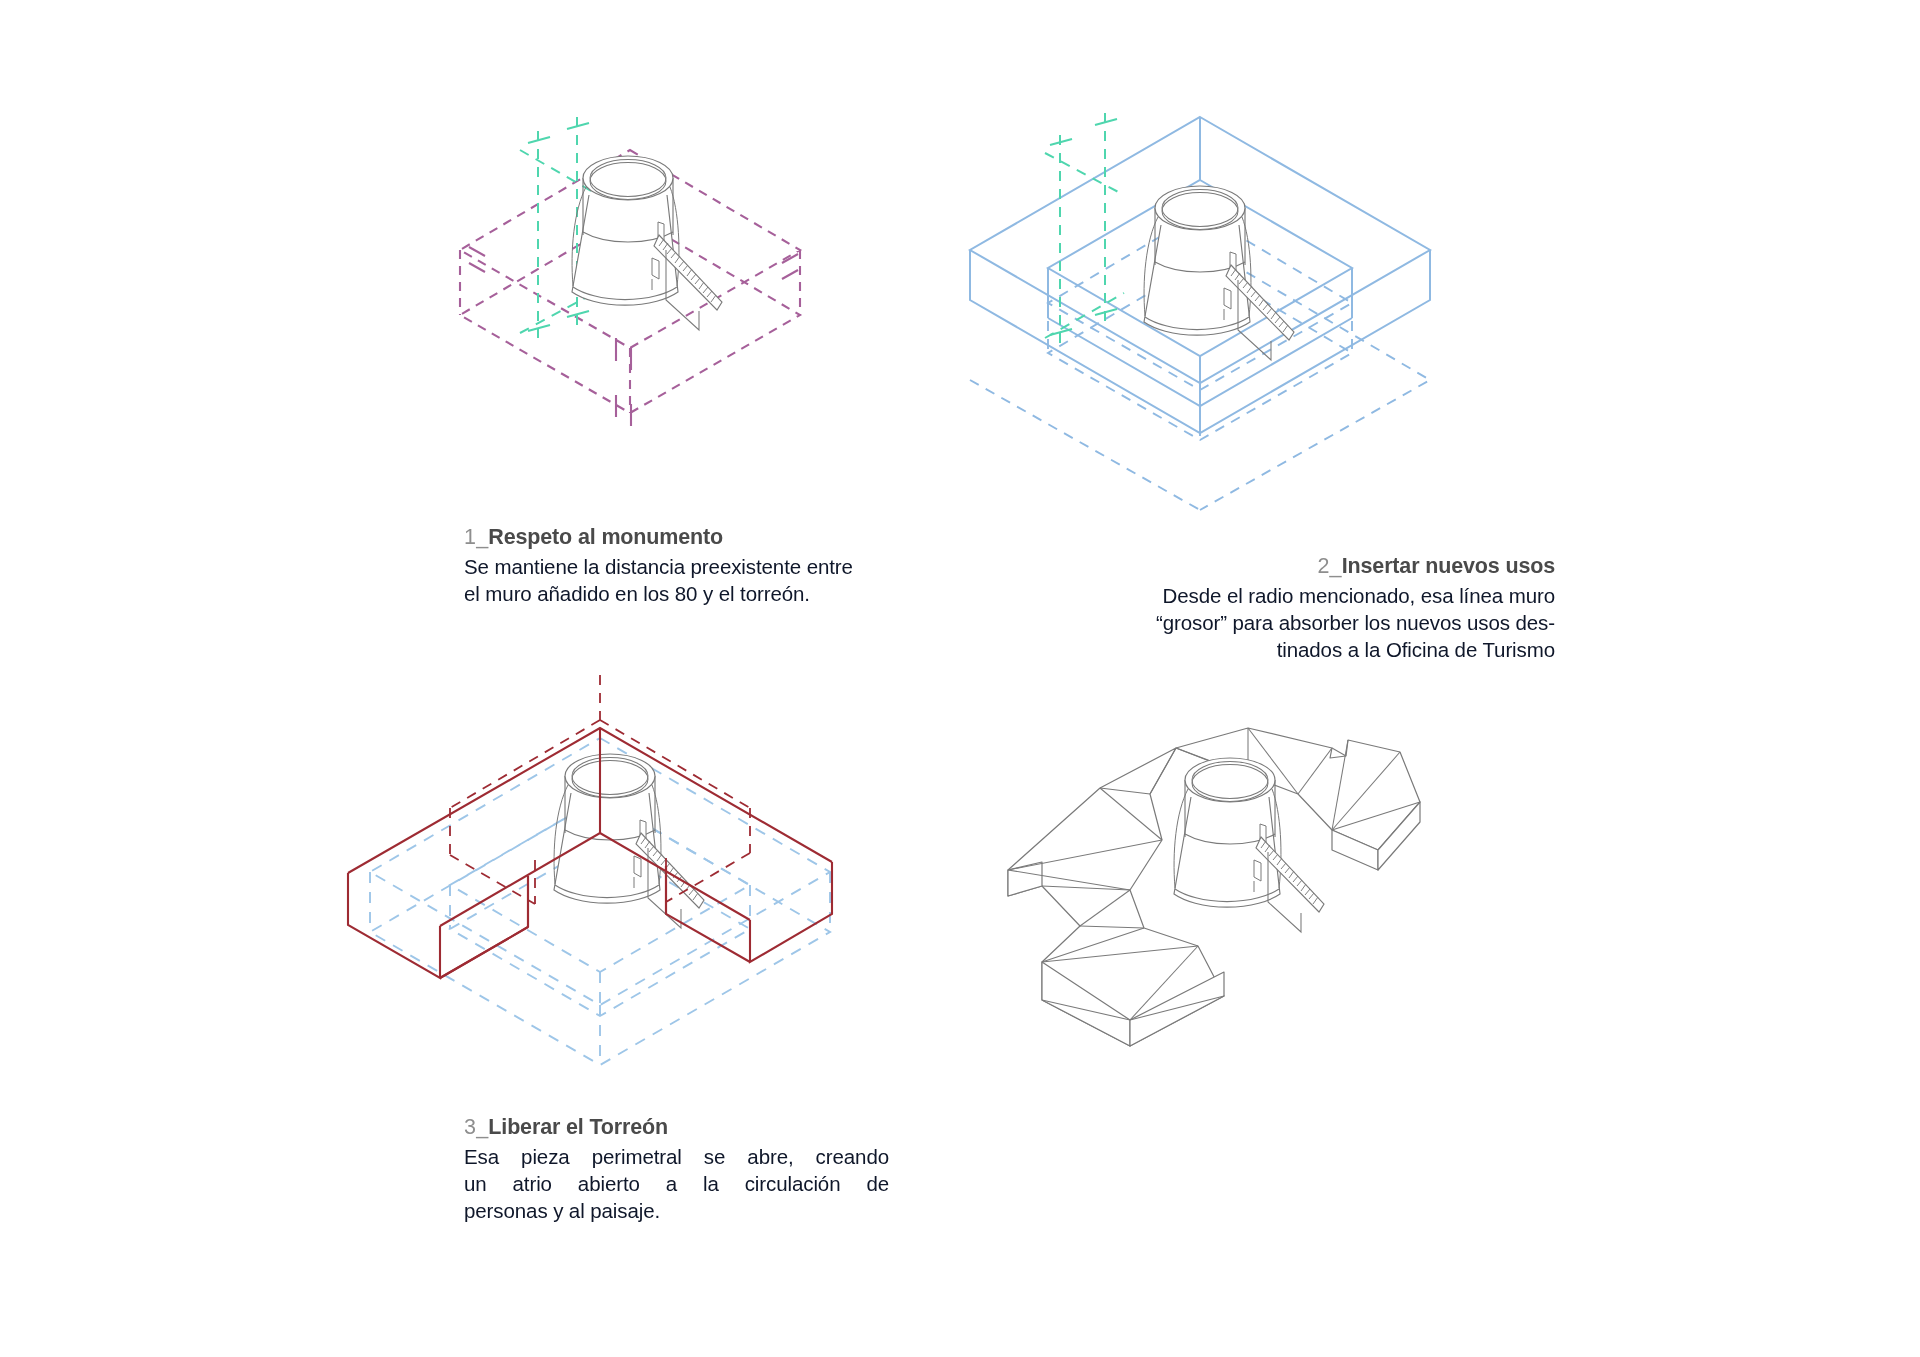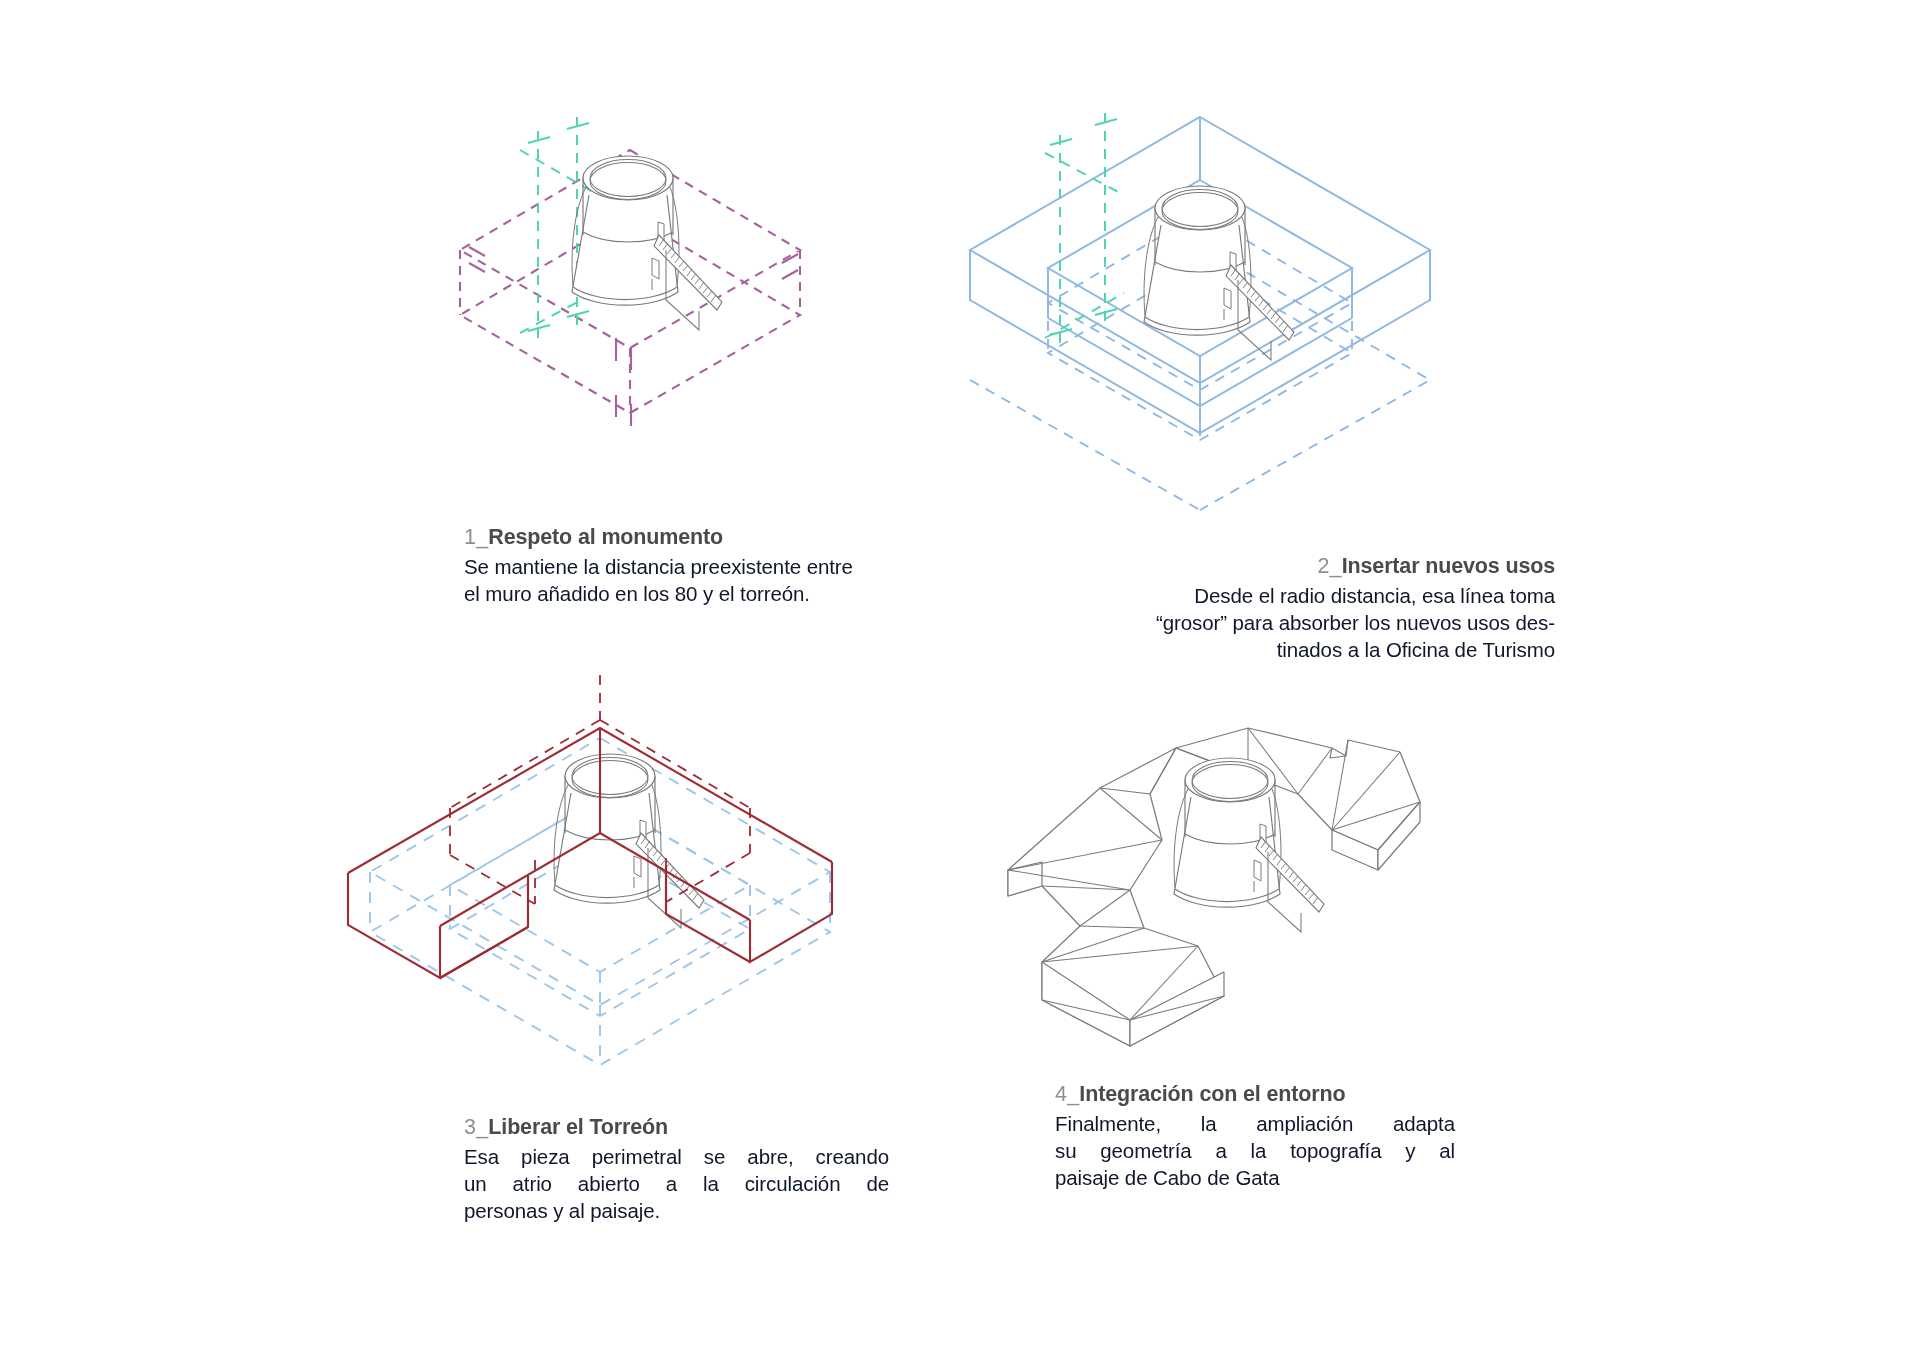--- a/index.html
+++ b/index.html
@@ -310,41 +310,31 @@
       <p>Se mantiene la distancia preexistente entre</p>
       <p>el muro añadido en los 80 y el torreón.</p>
     </div>
   </div>
 
   <div class="caption" id="caption-2">
     <div class="cap-title">
       <span class="cap-num">2_</span><span class="cap-head">Insertar nuevos usos</span>
     </div>
     <div class="cap-body">
-      <p>Desde el radio distancia, esa línea toma</p>
+      <p>Desde el radio mencionado, esa línea muro</p>
       <p>“grosor” para absorber los nuevos usos des-</p>
       <p>tinados a la Oficina de Turismo</p>
     </div>
   </div>
 
   <div class="caption" id="caption-3">
     <div class="cap-title">
       <span class="cap-num">3_</span><span class="cap-head">Liberar el Torreón</span>
     </div>
     <div class="cap-body justify">
       <p style="text-align:justify;text-align-last:justify;">Esa pieza perimetral se abre, creando</p>
       <p style="text-align:justify;text-align-last:justify;">un atrio abierto a la circulación de</p>
       <p>personas y al paisaje.</p>
     </div>
   </div>
 
-  <div class="caption" id="caption-4">
-    <div class="cap-title">
-      <span class="cap-num">4_</span><span class="cap-head">Integración con el entorno</span>
-    </div>
-    <div class="cap-body justify">
-      <p style="text-align:justify;text-align-last:justify;">Finalmente, la ampliación adapta</p>
-      <p style="text-align:justify;text-align-last:justify;">su geometría a la topografía y al</p>
-      <p>paisaje de Cabo de Gata</p>
-    </div>
-  </div>
 
 </div>
 
 </body></html>

